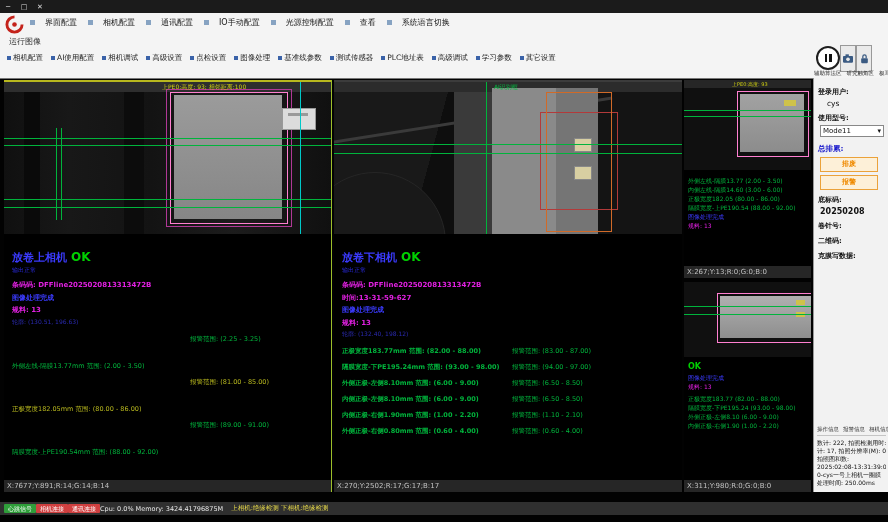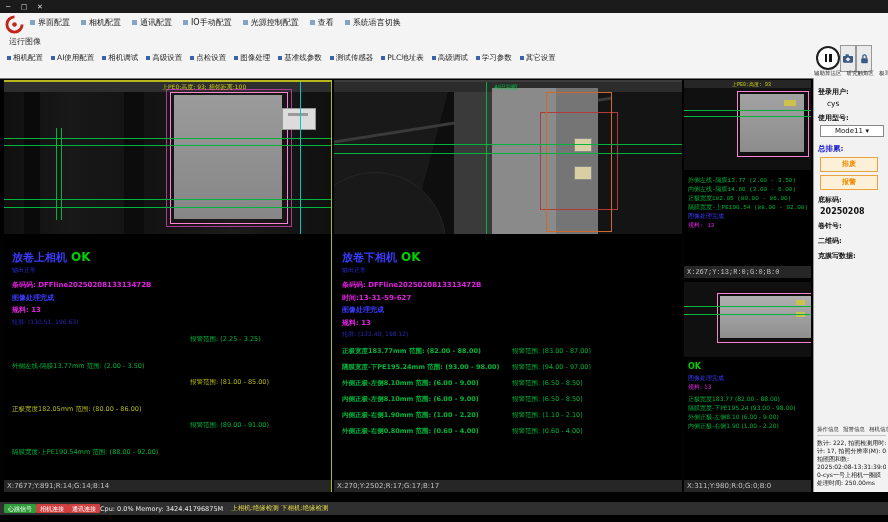--- a/index.html
+++ b/index.html
@@ -7,21 +7,21 @@
        font-family:"DejaVu Sans","Liberation Sans",sans-serif;}
   
   .titlebar{position:absolute;left:0;top:0;width:100%;height:13px;background:#1b1b1b;
             display:flex;align-items:center;color:#c8c8c8;font-size:7px;}
   .titlebar .title{padding-left:5px;flex:1;}
   .win-ctl{width:16px;text-align:center;font-size:7px;color:#ddd;cursor:default;}
   
   .topbar{position:absolute;left:0;top:13px;width:100%;height:65px;background:#f4f4f4;border-bottom:1px solid #777;}
   .logo{position:absolute;left:5px;top:2px;width:19px;height:19px;}
   .menu{position:absolute;left:30px;top:4px;display:flex;gap:11px;font-size:8px;color:#151515;}
-  .menu-item{display:flex;align-items:center;gap:3px;cursor:pointer;}
+  .menu-item{display:flex;align-items:center;gap:10px;cursor:pointer;}
   .mi-ico{width:5px;height:5px;background:#87a3c2;display:inline-block;}
   .runtab{position:absolute;left:9px;top:23px;font-size:8px;color:#333;}
   .toolbar{position:absolute;left:7px;top:40px;display:flex;gap:8px;font-size:7.5px;color:#1d1d1d;align-items:center;}
   .tab{display:flex;align-items:center;gap:2px;cursor:pointer;white-space:nowrap;}
   .tab-ico{width:4px;height:4px;background:#3a62a8;display:inline-block;}
   .pause-btn{position:absolute;left:816px;top:33px;width:20px;height:20px;border:2px solid #1e1e1e;border-radius:50%;
              background:#fff;display:flex;align-items:center;justify-content:center;gap:2px;cursor:pointer;}
   .pause-bar{width:2.5px;height:8px;background:#111;}
   .icon-btn{position:absolute;top:32px;width:14px;height:25px;background:#eaeaea;border:1px solid #999;
             display:flex;align-items:center;justify-content:center;cursor:pointer;}
@@ -44,33 +44,33 @@
   .res-ok{color:#00d000;font-size:12px;font-weight:bold;margin-left:4px;}
   .res-sub{color:#2a2ae0;font-size:6px;margin:1px 0 5px;}
   .ln-mag{color:#e020e0;font-size:7px;font-weight:bold;margin-bottom:2.5px;white-space:nowrap;}
   .ln-blue{color:#3b3bff;font-size:7px;font-weight:bold;margin-bottom:2.5px;white-space:nowrap;}
   .ln-dim{color:#2a2ab0;font-size:6px;margin-bottom:8px;white-space:nowrap;}
   .m-row{display:flex;font-size:6.5px;color:#00b43c;margin-bottom:7px;white-space:nowrap;}
   .lpanel .m-text{width:178px;margin-top:27px;}
   .rpanel .m-text{width:170px;font-weight:bold;}
   .m-alarm{flex:1;}
   
-  .preview1{position:absolute;left:684px;top:80px;width:127px;height:198px;background:#000;font-family:Liberation Mono, monospace;}
+  .preview1{position:absolute;left:684px;top:80px;width:127px;height:198px;background:#000;}
   .preview2{position:absolute;left:684px;top:282px;width:127px;height:210px;background:#000;}
   .p-img{position:absolute;left:0;top:0;width:100%;overflow:hidden;cursor:crosshair;background:#101010;}
   .p-lines{position:absolute;left:4px;font-size:6px;color:#00b43c;line-height:9px;white-space:nowrap;overflow:hidden;right:1px;}
   .divider-v{position:absolute;left:331px;top:80px;width:1px;height:412px;background:#9dbf2a;}
   
   .sidebar{position:absolute;left:813px;top:78px;width:75px;height:414px;background:#f2f2f2;
            border-left:1px solid #9a9a9a;box-sizing:border-box;color:#111;}
   .sb-pad{padding:4px 3px 0 4px;}
   .sb-label{font-weight:bold;font-size:7px;margin-top:5px;}
   .sb-value{margin:2px 0 0 9px;font-size:7.5px;}
   .sb-select{margin:2px 0 0 2px;width:64px;height:12px;background:#fff;border:1px solid #888;font-size:7px;
-             display:flex;align-items:center;justify-content:space-between;padding:0 14px;box-sizing:border-box;cursor:pointer;}
+             display:flex;align-items:center;justify-content:space-between;padding:0 2px;box-sizing:border-box;cursor:pointer;}
   .sb-label-blue{color:#1a1acc;font-weight:bold;font-size:7.5px;margin-top:7px;}
   .sb-orange{width:56px;height:13px;margin:3px 0 0 2px;background:#fdf0d8;border:1px solid #eba23a;color:#ef8a00;
              font-weight:bold;font-size:7px;text-align:center;line-height:13px;cursor:pointer;}
   .sb-code{font-weight:bold;font-size:8px;margin:2px 0 0 2px;}
   .sb-info{position:absolute;left:3px;top:348px;right:2px;}
   .info-tabs{display:flex;gap:4px;font-size:5.5px;color:#333;border-bottom:1px solid #c5c5c5;padding-bottom:2px;margin-bottom:3px;white-space:nowrap;}
   .stat-line{font-size:6px;line-height:8px;color:#101010;white-space:nowrap;overflow:hidden;}
   
   .statusbar{position:absolute;left:0;top:502px;width:100%;height:13px;background:#2f2f2f;
              display:flex;align-items:center;padding-left:4px;box-sizing:border-box;}

